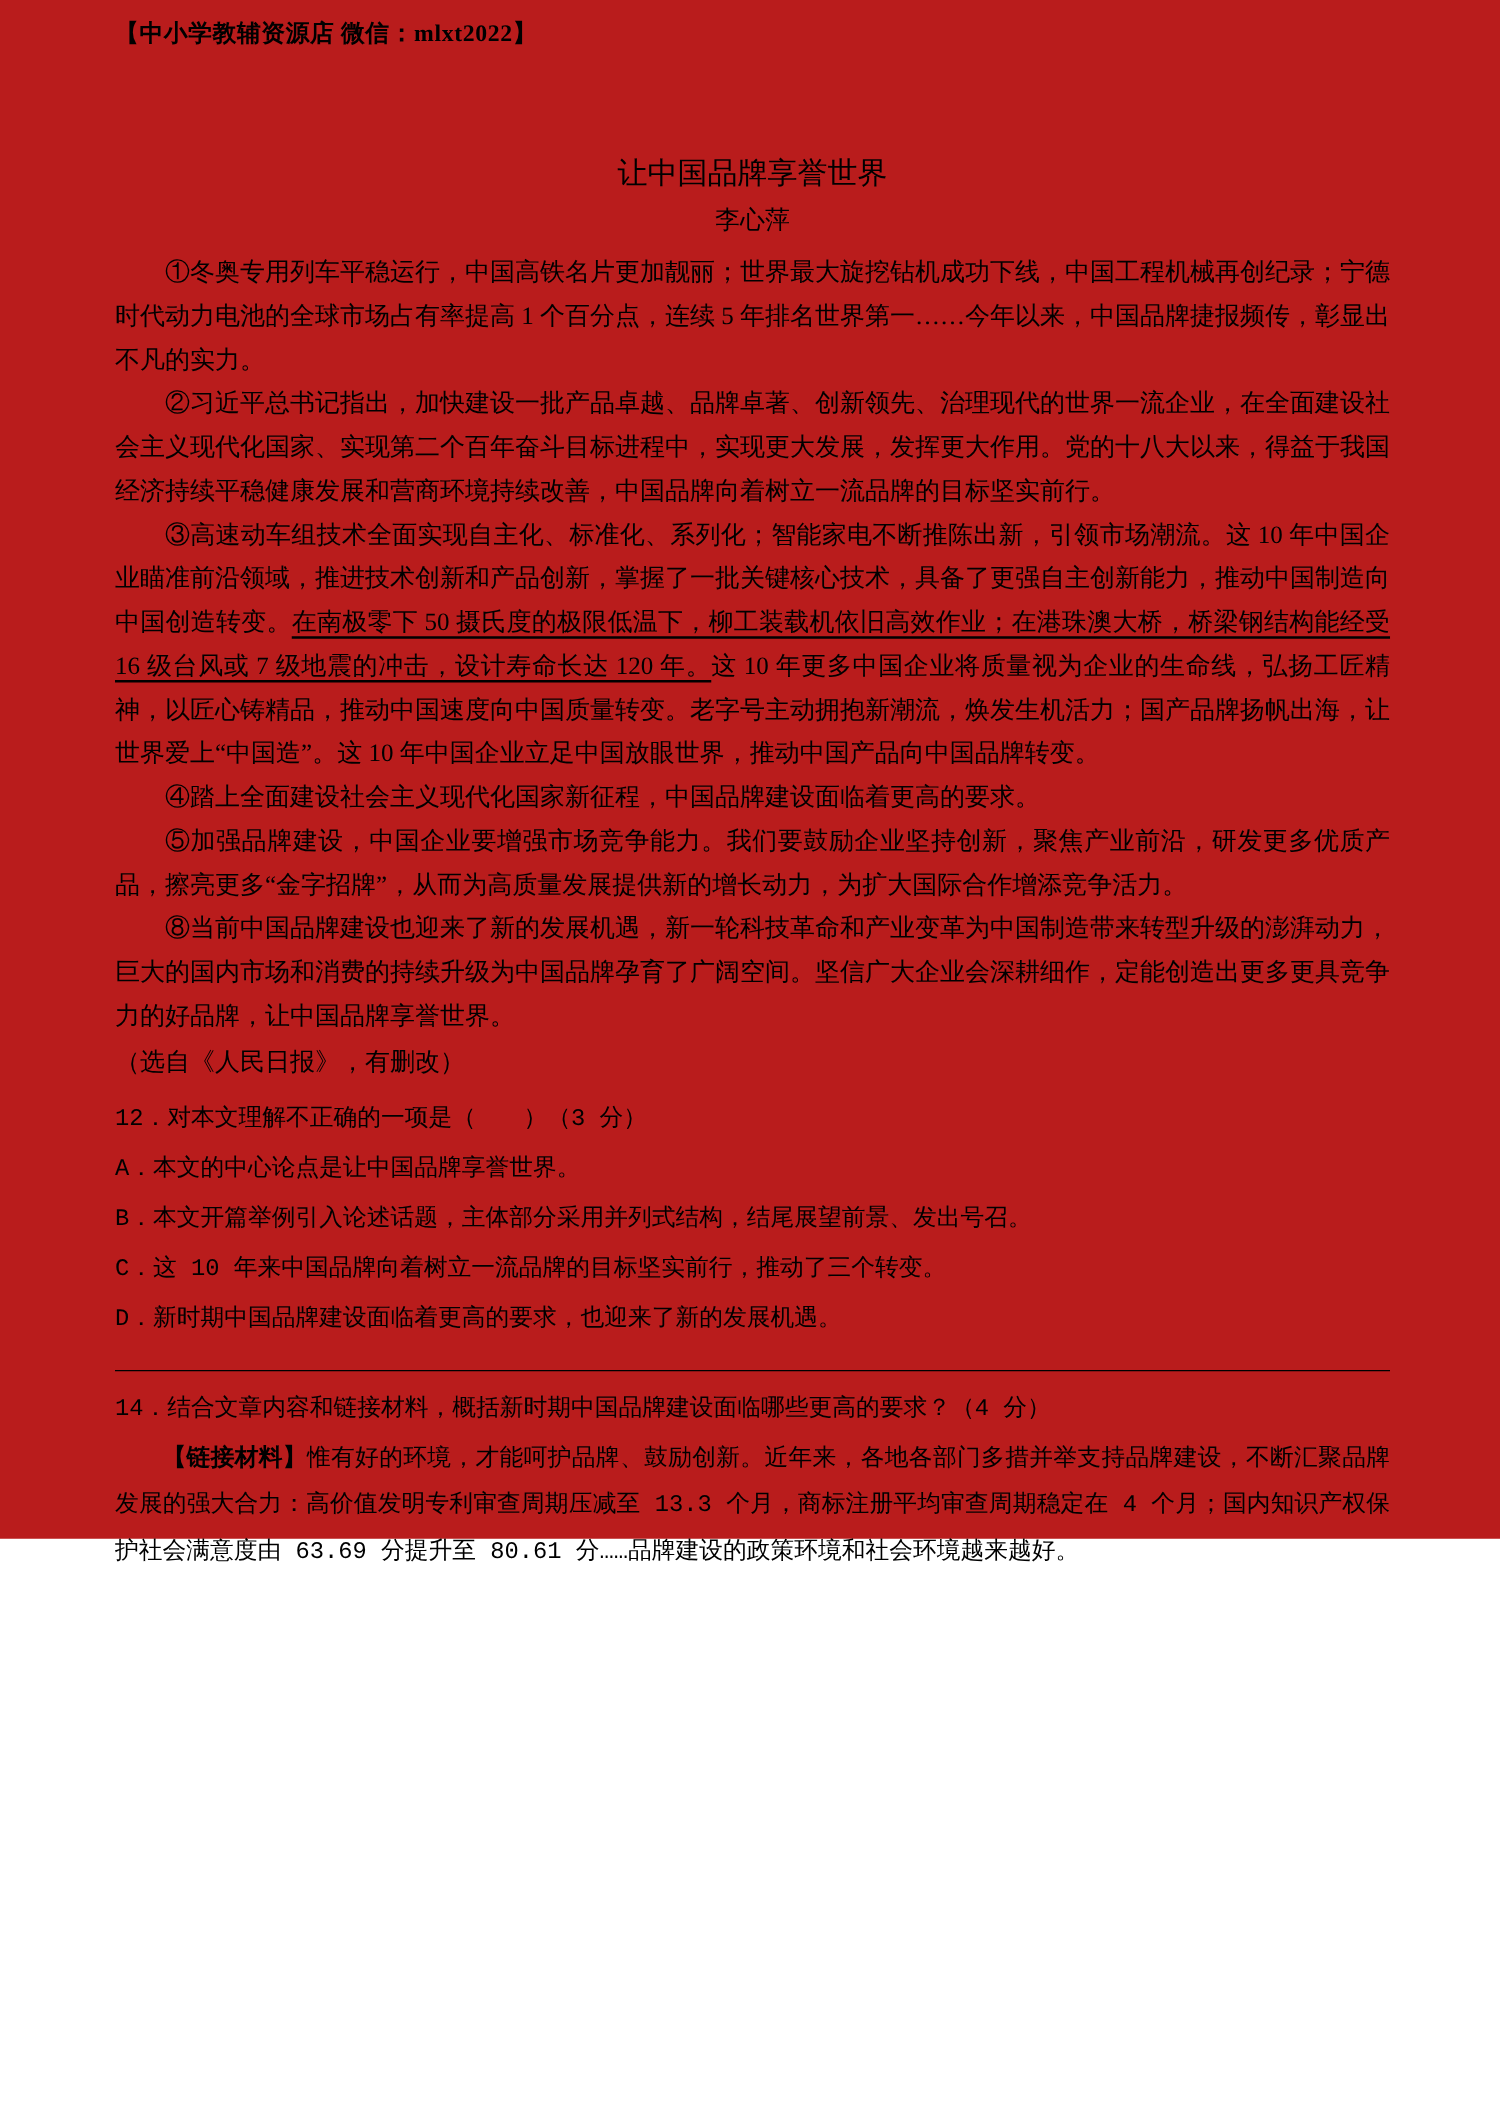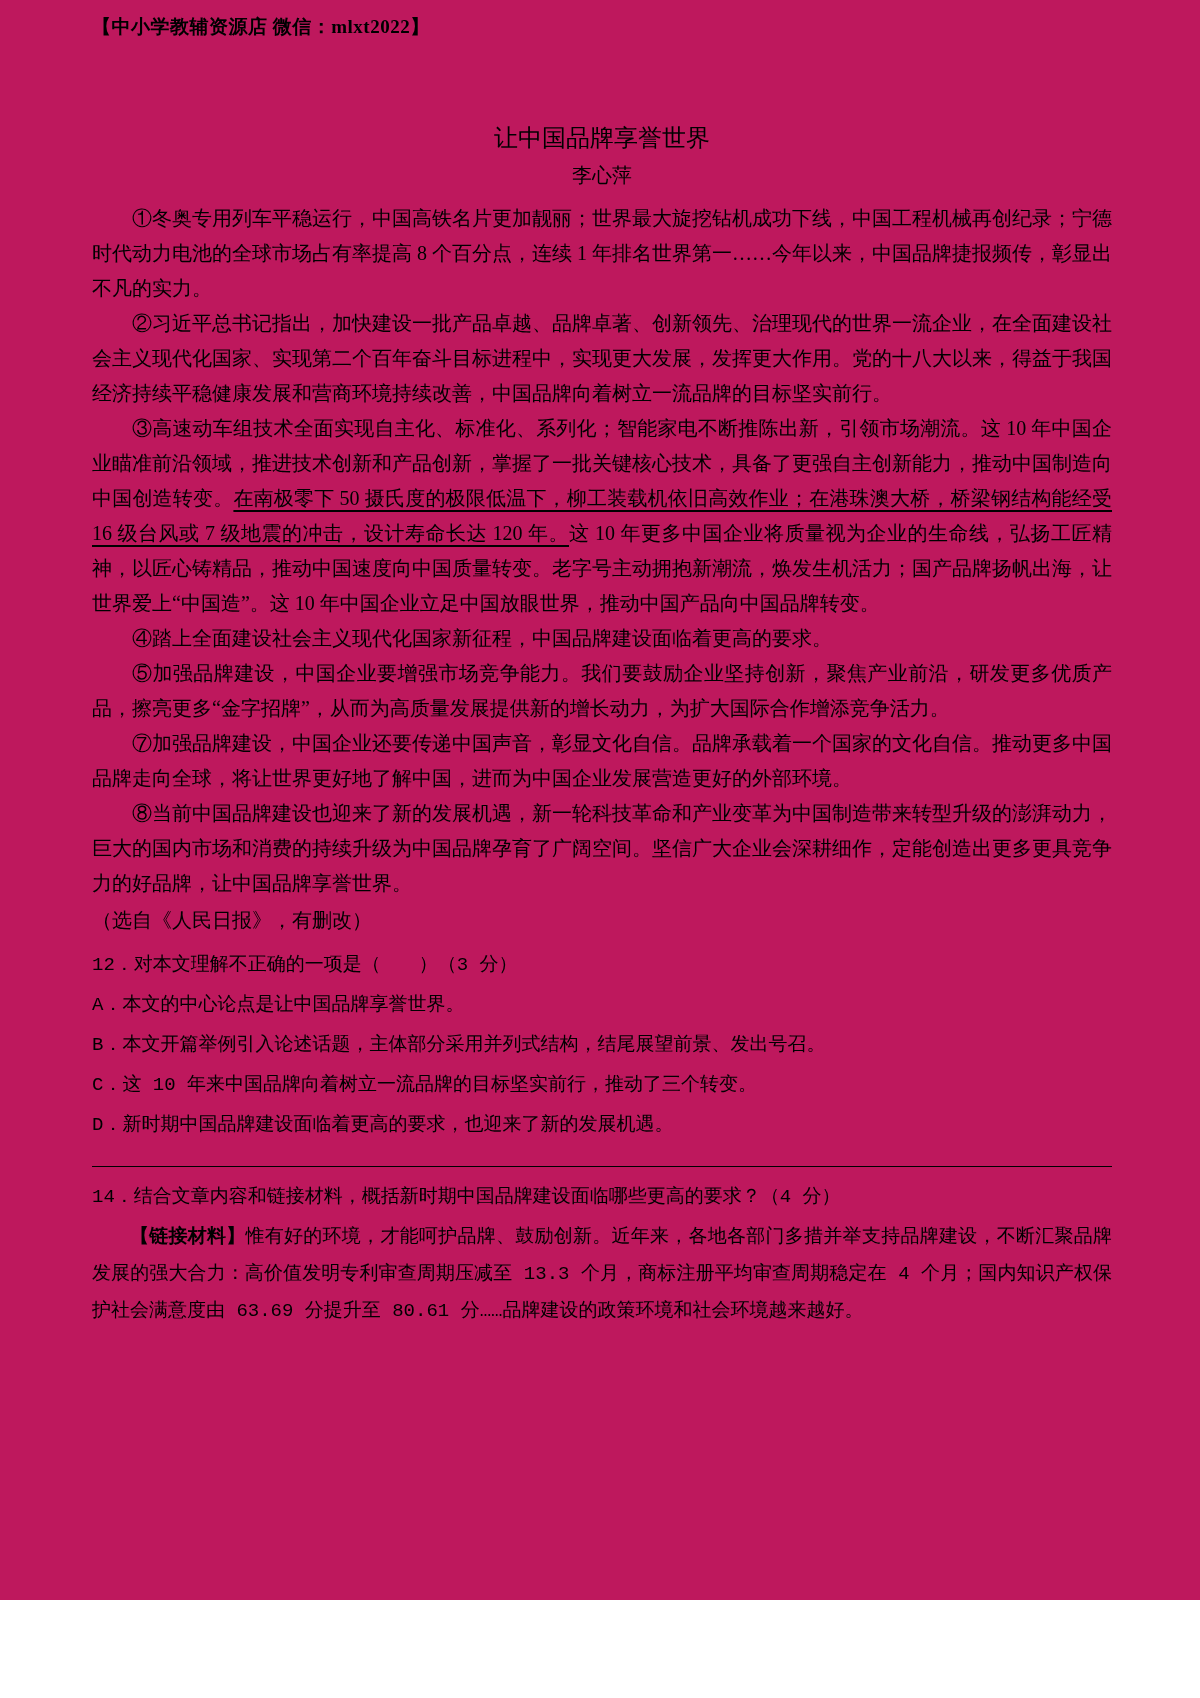--- a/index.html
+++ b/index.html
@@ -7,23 +7,23 @@
   body {
     width: 1200px;
     height: 1698px;
     font-family: "Liberation Serif", "DejaVu Serif", serif;
     color: #000000;
     position: relative;
     overflow: hidden;
   }
   .page {
     width: 1200px;
-    height: 1600px;
+    height: 1231px;
     padding: 14px 88px 0 92px;
-    background: #be185d;
+    background: #b91c1c;
   }
   .store-header {
     font-size: 19px;
     font-weight: bold;
     letter-spacing: 0.5px;
   }
   .title {
     margin-top: 82px;
     text-align: center;
     font-size: 24px;
@@ -80,26 +80,25 @@
 
 <div class="page">
 
   <div class="store-header">【中小学教辅资源店 微信：mlxt2022】</div>
 
   <h1 class="title">让中国品牌享誉世界</h1>
 
   <div class="author">李心萍</div>
 
   <div class="article">
-    <p>①冬奥专用列车平稳运行，中国高铁名片更加靓丽；世界最大旋挖钻机成功下线，中国工程机械再创纪录；宁德时代动力电池的全球市场占有率提高 8 个百分点，连续 1 年排名世界第一……今年以来，中国品牌捷报频传，彰显出不凡的实力。</p>
+    <p>①冬奥专用列车平稳运行，中国高铁名片更加靓丽；世界最大旋挖钻机成功下线，中国工程机械再创纪录；宁德时代动力电池的全球市场占有率提高 1 个百分点，连续 5 年排名世界第一……今年以来，中国品牌捷报频传，彰显出不凡的实力。</p>
     <p>②习近平总书记指出，加快建设一批产品卓越、品牌卓著、创新领先、治理现代的世界一流企业，在全面建设社会主义现代化国家、实现第二个百年奋斗目标进程中，实现更大发展，发挥更大作用。党的十八大以来，得益于我国经济持续平稳健康发展和营商环境持续改善，中国品牌向着树立一流品牌的目标坚实前行。</p>
     <p><span>③高速动车组技术全面实现自主化、标准化、系列化；智能家电不断推陈出新，引领市场潮流。这 10 年中国企业瞄准前沿领域，推进技术创新和产品创新，掌握了一批关键核心技术，具备了更强自主创新能力，推动中国制造向中国创造转变。</span><span class="underline">在南极零下 50 摄氏度的极限低温下，柳工装载机依旧高效作业；在港珠澳大桥，桥梁钢结构能经受 16 级台风或 7 级地震的冲击，设计寿命长达 120 年。</span><span>这 10 年更多中国企业将质量视为企业的生命线，弘扬工匠精神，以匠心铸精品，推动中国速度向中国质量转变。老字号主动拥抱新潮流，焕发生机活力；国产品牌扬帆出海，让世界爱上“中国造”。这 10 年中国企业立足中国放眼世界，推动中国产品向中国品牌转变。</span></p>
     <p>④踏上全面建设社会主义现代化国家新征程，中国品牌建设面临着更高的要求。</p>
     <p>⑤加强品牌建设，中国企业要增强市场竞争能力。我们要鼓励企业坚持创新，聚焦产业前沿，研发更多优质产品，擦亮更多“金字招牌”，从而为高质量发展提供新的增长动力，为扩大国际合作增添竞争活力。</p>
-    <p>⑦加强品牌建设，中国企业还要传递中国声音，彰显文化自信。品牌承载着一个国家的文化自信。推动更多中国品牌走向全球，将让世界更好地了解中国，进而为中国企业发展营造更好的外部环境。</p>
     <p>⑧当前中国品牌建设也迎来了新的发展机遇，新一轮科技革命和产业变革为中国制造带来转型升级的澎湃动力，巨大的国内市场和消费的持续升级为中国品牌孕育了广阔空间。坚信广大企业会深耕细作，定能创造出更多更具竞争力的好品牌，让中国品牌享誉世界。</p>
   </div>
 
   <div class="attribution">（选自《人民日报》，有删改）</div>
 
   <div class="questions">
     <div class="q-line">12．对本文理解不正确的一项是（　　）（3 分）</div>
     <div class="q-line">A．本文的中心论点是让中国品牌享誉世界。</div>
     <div class="q-line">B．本文开篇举例引入论述话题，主体部分采用并列式结构，结尾展望前景、发出号召。</div>
     <div class="q-line">C．这 10 年来中国品牌向着树立一流品牌的目标坚实前行，推动了三个转变。</div>

